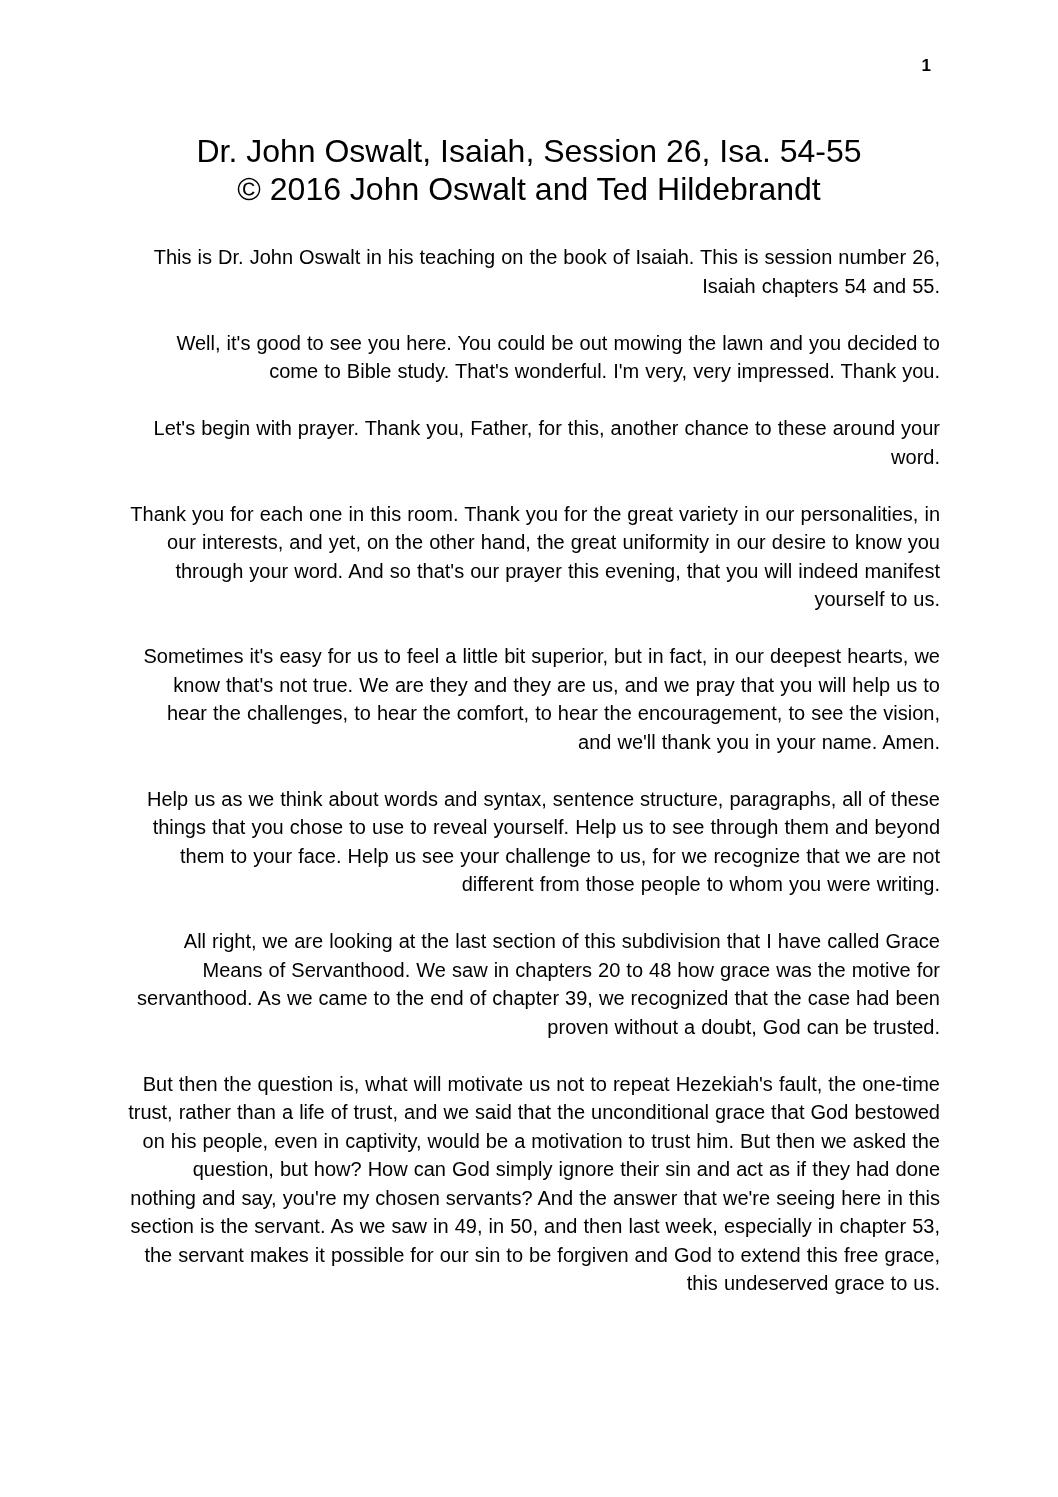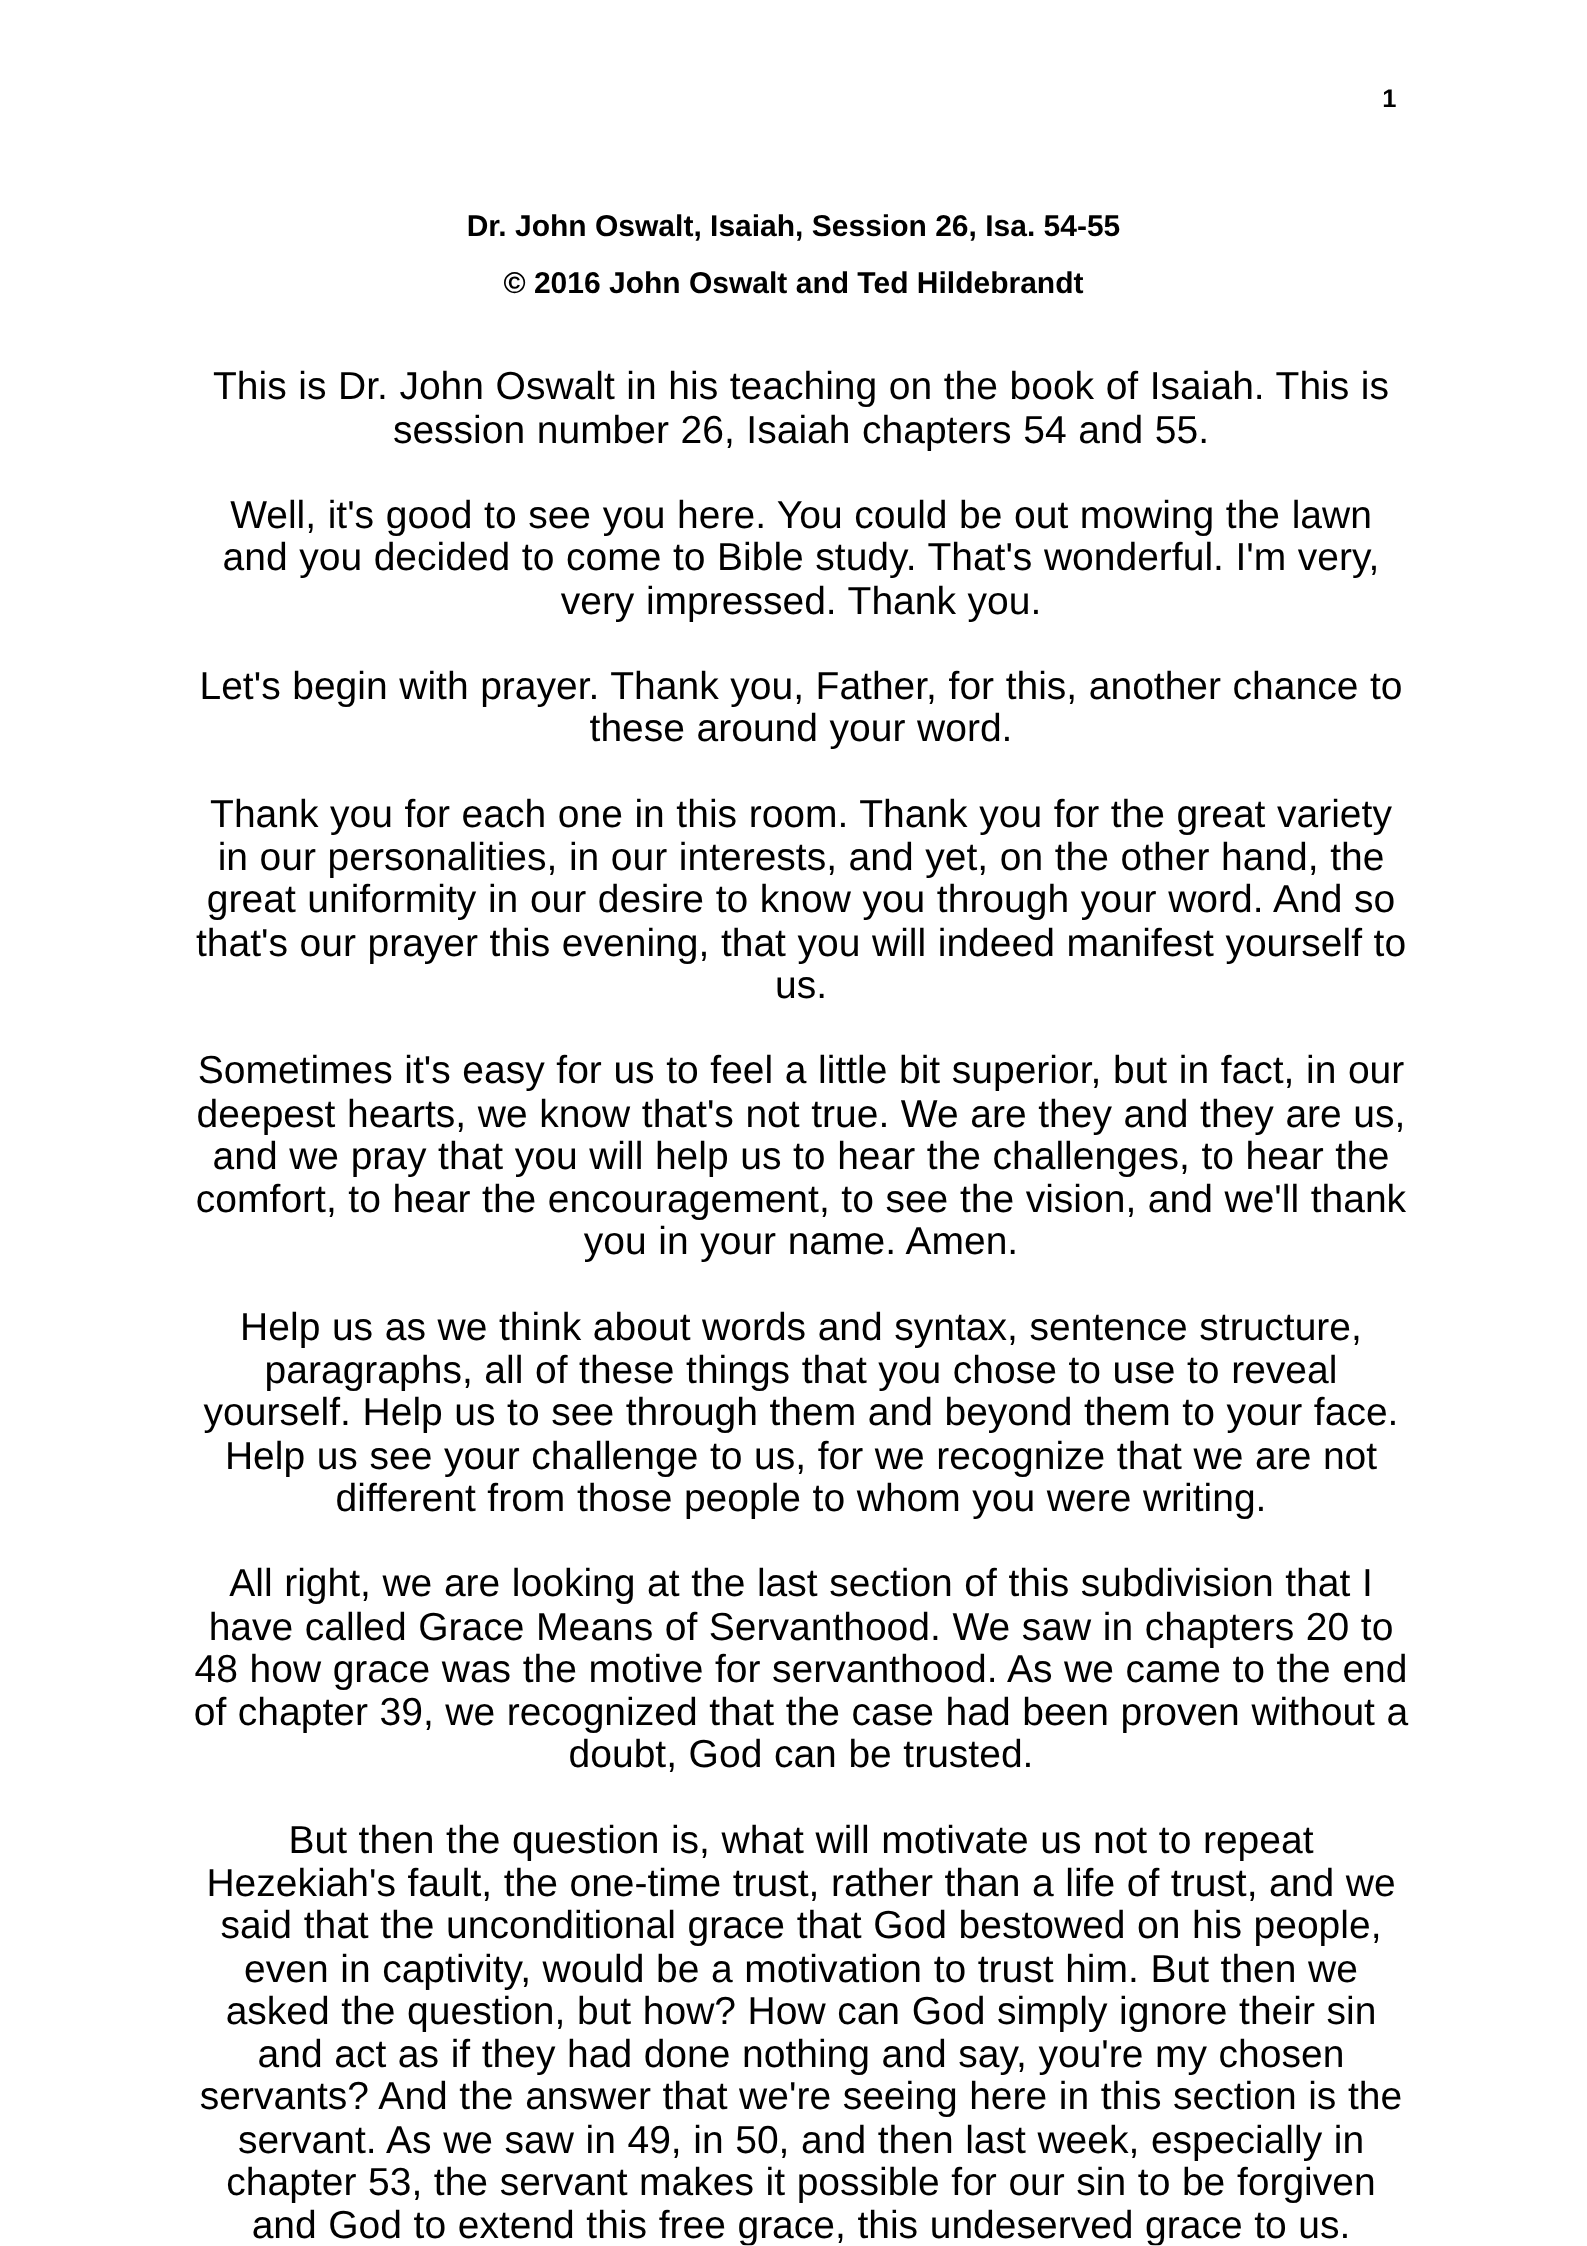--- a/index.html
+++ b/index.html
@@ -21,33 +21,33 @@
     position: absolute;
     top: 57px;
     right: 127px;
     font-size: 17px;
     font-weight: 700;
     line-height: 1;
   }
   .title-block {
     padding-top: 132px;
     text-align: center;
-    font-weight: 700;
-    font-size: 20px;
+    font-weight: 400;
+    font-size: 32px;
     line-height: 38px;
     letter-spacing: 0px;
   }
   .content {
     margin: 35px 118px 0 128px;
   }
   .para {
-    font-size: 26px;
+    font-size: 20px;
     line-height: 28.5px;
     margin: 0 0 28.5px 0;
-    text-align: center;
+    text-align: right;
     word-spacing: 0.5px;
   }
 </style>
 </head>
 <body>
 
 <div class="page">
 
   <div class="page-number">1</div>
 

